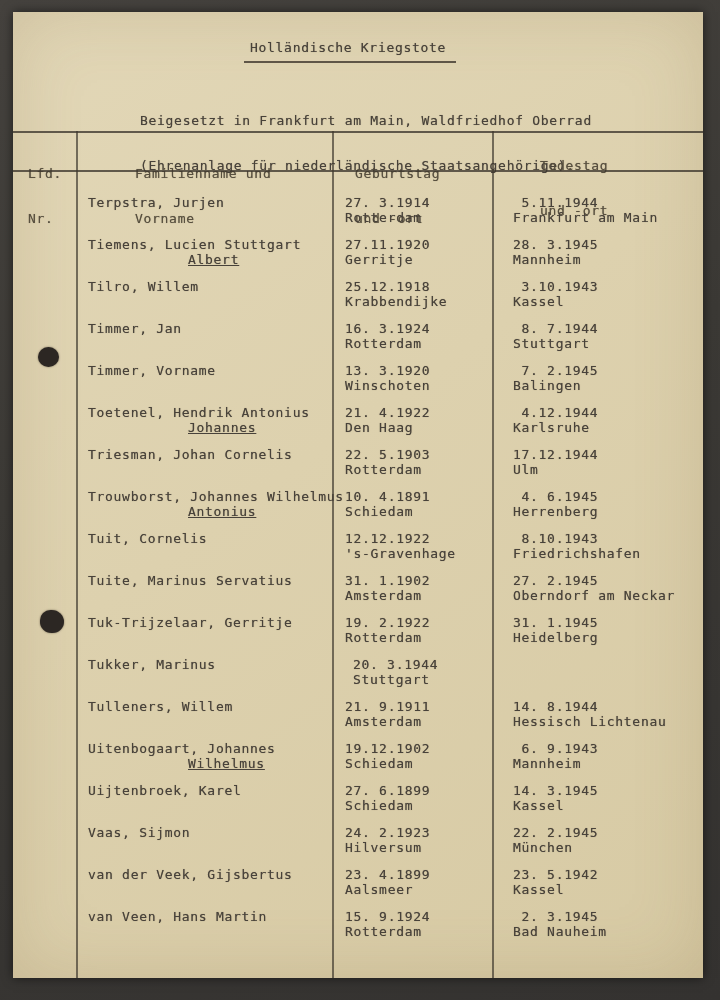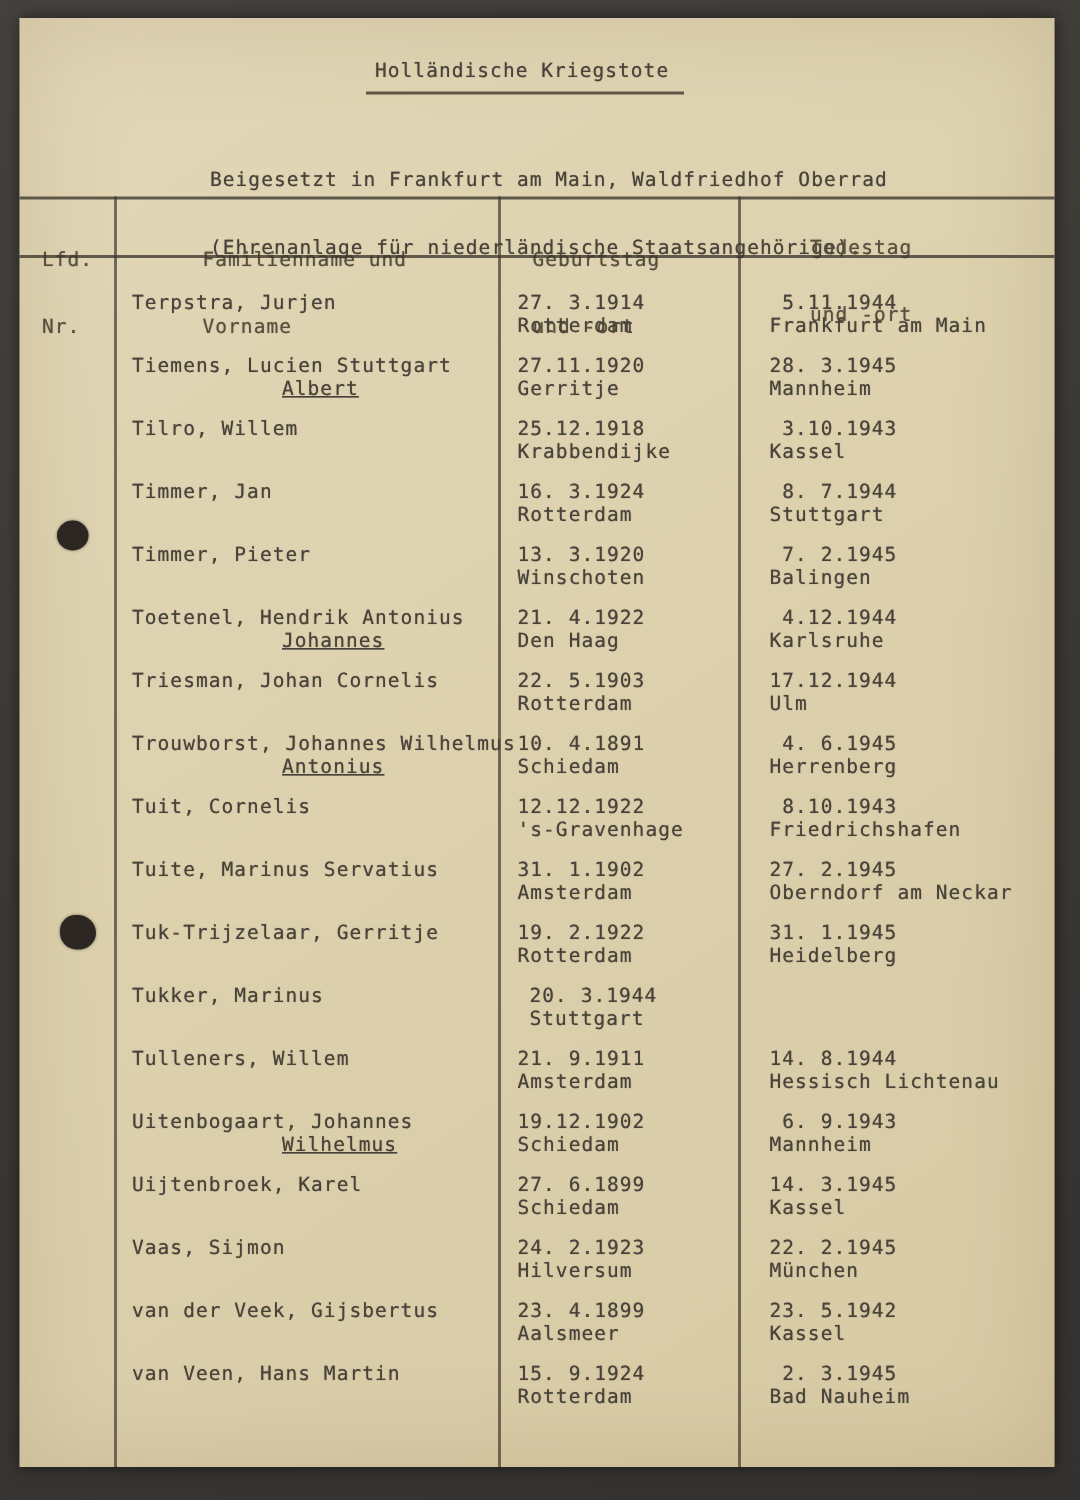--- a/index.html
+++ b/index.html
@@ -114,21 +114,21 @@
         <div class="cell c4"><div class="line"> 3.10.1943</div><div class="line">Kassel</div></div>
       </div>
       <div class="row">
         <div class="cell c1"><div class="line"></div><div class="line"></div></div>
         <div class="cell c2"><div class="line">Timmer, Jan</div><div class="line name2"></div></div>
         <div class="cell c3"><div class="line">16. 3.1924</div><div class="line">Rotterdam</div></div>
         <div class="cell c4"><div class="line"> 8. 7.1944</div><div class="line">Stuttgart</div></div>
       </div>
       <div class="row">
         <div class="cell c1"><div class="line"></div><div class="line"></div></div>
-        <div class="cell c2"><div class="line">Timmer, Pieter</div><div class="line name2"></div></div>
+        <div class="cell c2"><div class="line">Timmer, Vorname</div><div class="line name2"></div></div>
         <div class="cell c3"><div class="line">13. 3.1920</div><div class="line">Winschoten</div></div>
         <div class="cell c4"><div class="line"> 7. 2.1945</div><div class="line">Balingen</div></div>
       </div>
       <div class="row">
         <div class="cell c1"><div class="line"></div><div class="line"></div></div>
         <div class="cell c2"><div class="line">Toetenel, Hendrik Antonius</div><div class="line name2">Johannes</div></div>
         <div class="cell c3"><div class="line">21. 4.1922</div><div class="line">Den Haag</div></div>
         <div class="cell c4"><div class="line"> 4.12.1944</div><div class="line">Karlsruhe</div></div>
       </div>
       <div class="row">

